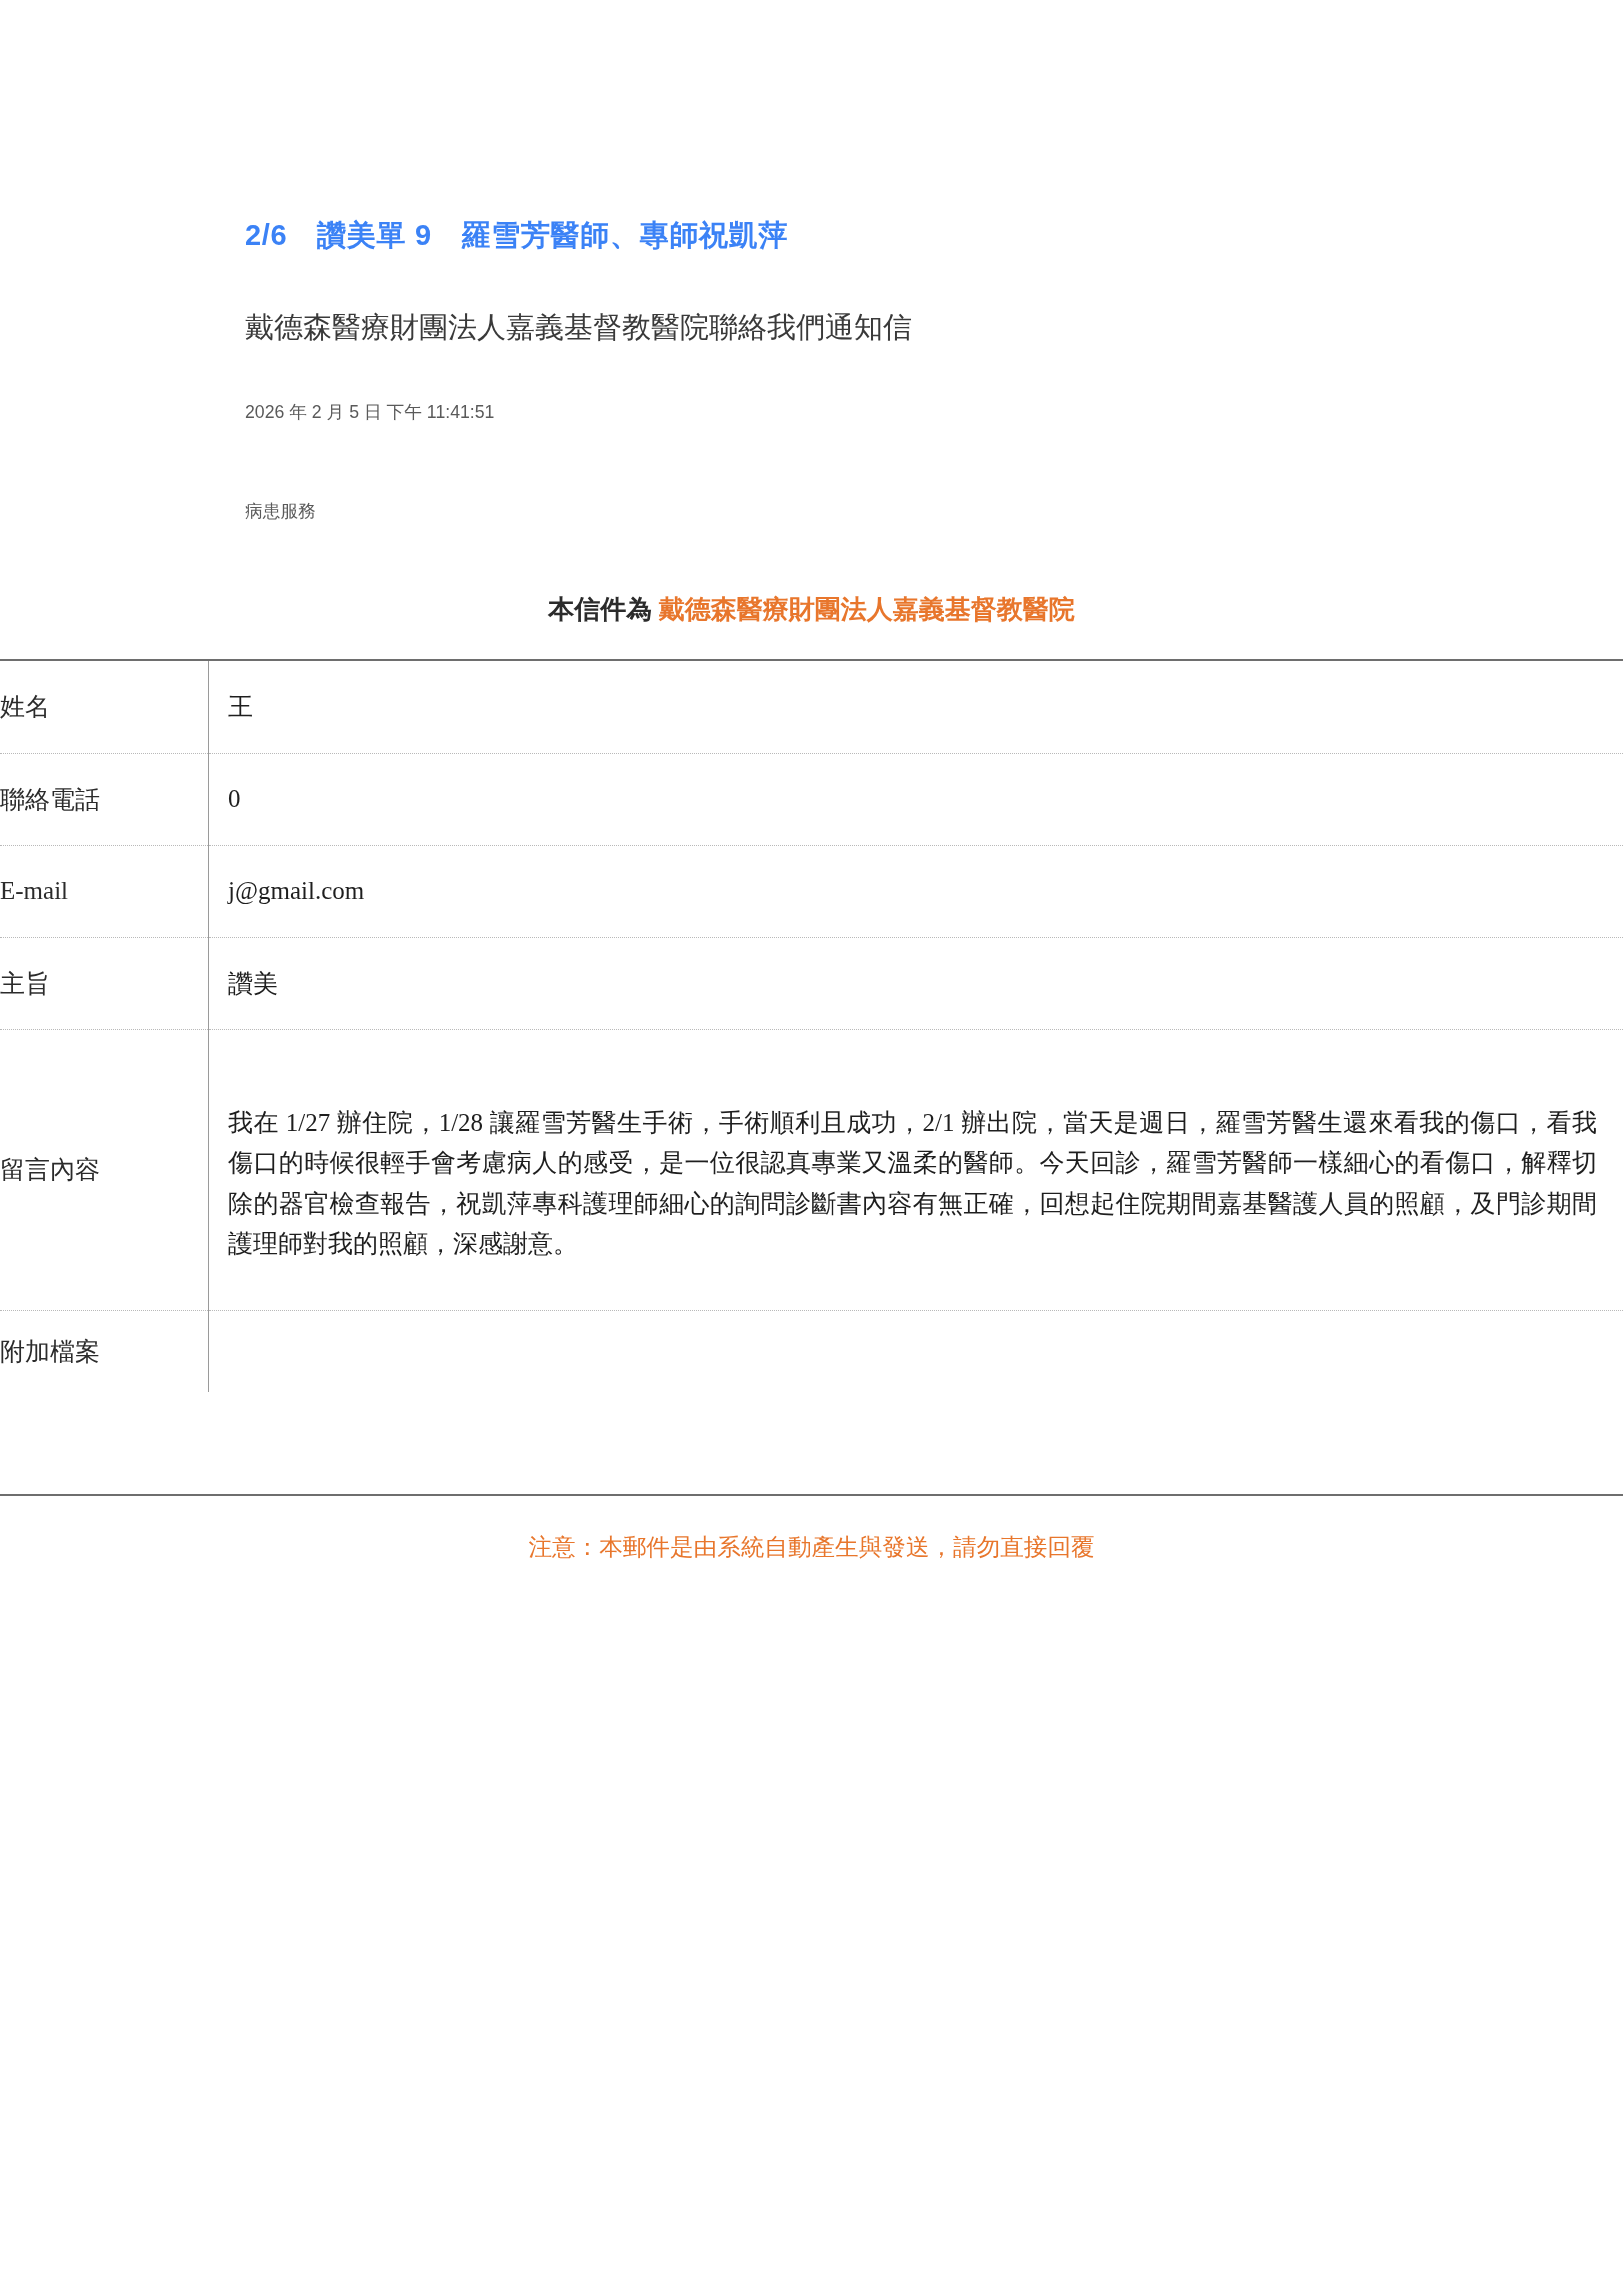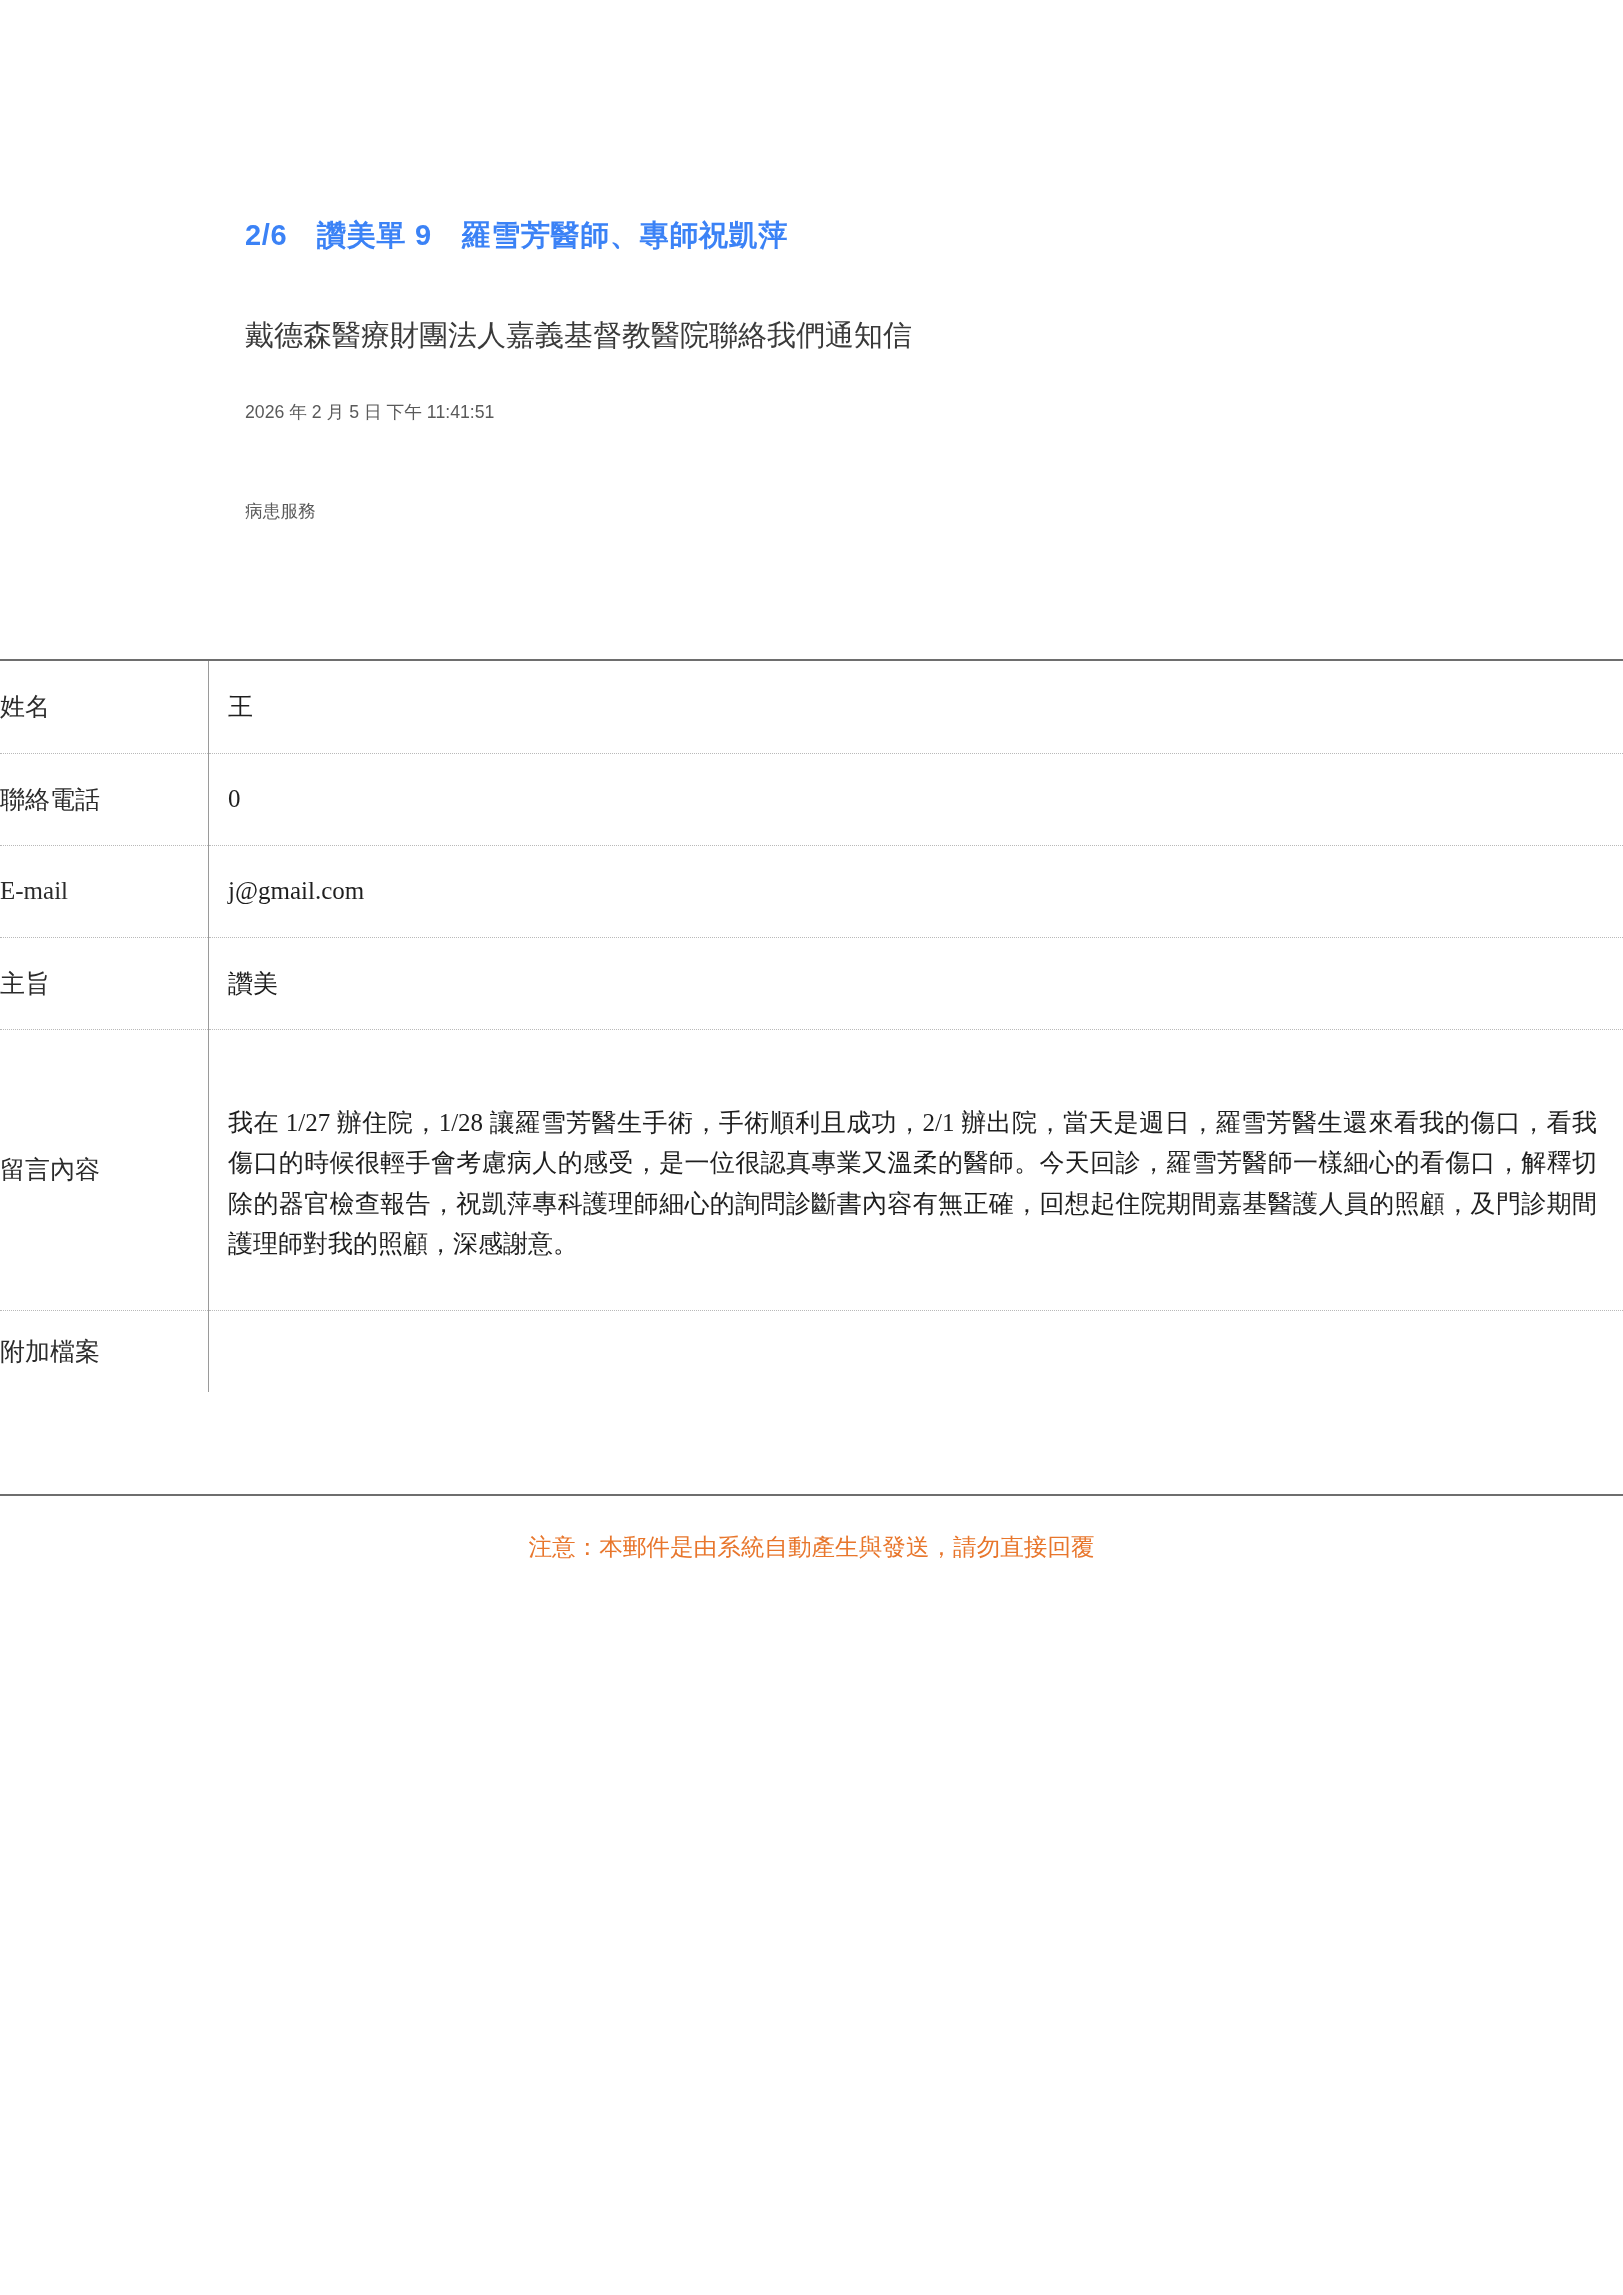--- a/index.html
+++ b/index.html
@@ -30,21 +30,21 @@
     font-weight: bold;
     font-size: 29px;
     color: #3b82f6;
     letter-spacing: 0.7px;
     white-space: nowrap;
   }
 
   .doc-subtitle {
     position: absolute;
     left: 245px;
-    top: 316px;
+    top: 308px;
     font-family: "Liberation Sans", "DejaVu Sans", sans-serif;
     font-size: 29px;
     color: #3a3a3a;
     white-space: nowrap;
   }
 
   .doc-timestamp {
     position: absolute;
     left: 245px;
     top: 400px;
@@ -159,20 +159,23 @@
 </head>
 <body>
 
 <div class="page">
 
   <div class="doc-title">2/6　讚美單 9　羅雪芳醫師、專師祝凱萍</div>
   <div class="doc-subtitle">戴德森醫療財團法人嘉義基督教醫院聯絡我們通知信</div>
   <div class="doc-timestamp">2026 年 2 月 5 日  下午  11:41:51</div>
   <div class="doc-category">病患服務</div>
 
+  <div class="banner">
+    <span class="banner-lead">本信件為</span><span class="banner-org">戴德森醫療財團法人嘉義基督教醫院</span>
+  </div>
 
   <div class="rule rule-top"></div>
 
   <table class="info-table">
     <tbody>
       <tr class="row">
         <td class="label-cell h-short">姓名</td>
         <td class="value-cell h-short">王</td>
       </tr>
       <tr class="row">

